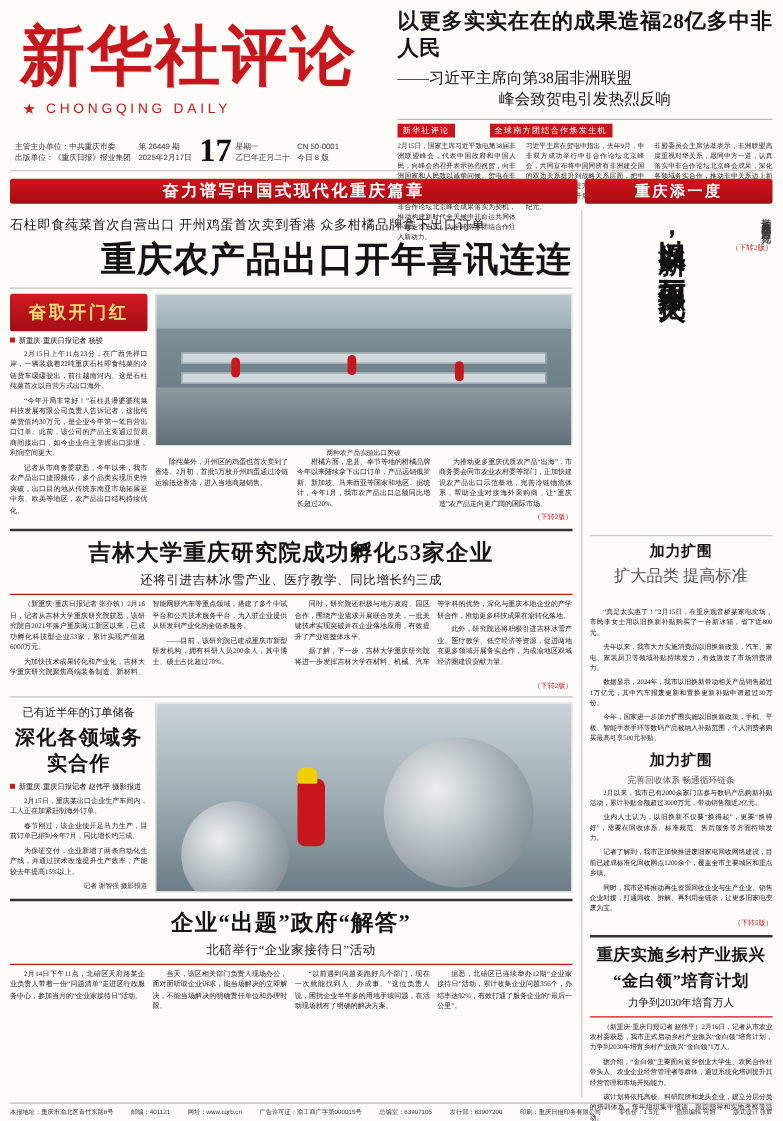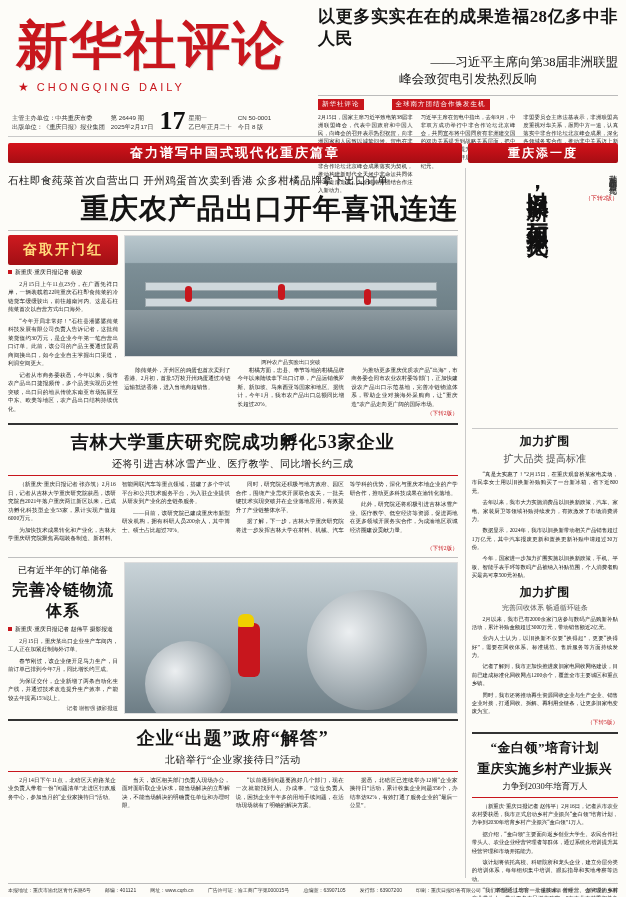--- a/index.html
+++ b/index.html
@@ -40,21 +40,21 @@
     font-family:"Liberation Serif",serif;
   }
   .logo-meta .numwrap{display:flex;align-items:flex-end;gap:3px;}
 
   .head-col{flex:1;padding-left:10px;}
   .head-main{
     font-size:17px;font-weight:bold;line-height:1.32;letter-spacing:.4px;
     text-align:justify;
   }
   .head-sub{
-    font-size:12.5px;line-height:1.4;margin-top:3px;text-align:right;font-family:Liberation Serif, serif;
+    font-size:12.5px;line-height:1.4;margin-top:3px;text-align:left;font-family:Liberation Serif, serif;
   }
   .head-sub2{font-size:12.5px;line-height:1.4;text-align:center;}
   .head-tags{display:flex;gap:28px;margin-top:6px;border-top:1px solid #bbb;padding-top:3px;}
   .tag{
     background:#c8161d;color:#fff;font-size:6.5px;padding:1px 4px;
     font-family:"Liberation Sans",sans-serif;letter-spacing:1px;
   }
   .head-cols{display:flex;gap:8px;margin-top:3px;}
   .head-cols .c{flex:1;font-size:5.4px;line-height:1.5;text-align:justify;color:#222;}
   .nextpage{color:#c8161d;font-size:6px;text-align:right;}
@@ -259,21 +259,21 @@
           <p class="t">此外，研究院还将积极引进吉林冰雪产业、医疗教学、低空经济等资源，促进两地在更多领域开展务实合作，为成渝地区双城经济圈建设贡献力量。</p>
         </div>
         <div class="tohome">（下转2版）</div>
       </div>
 
       <div class="hr"></div>
 
       <div class="sect">
         <div class="col-narrow">
           <div style="font-size:9px;text-align:center;margin:2px 0;">已有近半年的订单储备</div>
-          <div class="sub-h">完善冷链物流体系</div>
+          <div class="sub-h">深化各领域务实合作</div>
           <div class="byline">
             <span class="sq"></span>
             <span>新重庆·重庆日报记者 赵伟平 摄影报道</span>
           </div>
           <p class="t">2月15日，重庆某出口企业生产车间内，工人正在加紧赶制海外订单。</p>
           <p class="t">春节刚过，该企业便开足马力生产，目前订单已排到今年7月，同比增长约三成。</p>
           <p class="t">为保证交付，企业新增了两条自动化生产线，并通过技术改造提升生产效率，产能较去年提高15%以上。</p>
           <div class="cap" style="text-align:right">记者 谢智强 摄影报道</div>
         </div>
         <div class="col-rest">
@@ -301,37 +301,37 @@
       </div>
     </div>
 
     <div class="right">
       <div style="display:flex;justify-content:center;gap:2px;">
         <div class="vert">以旧换新，如何再添一把火</div>
         <div class="vert-small">带动相关产品销售已超一万亿元</div>
       </div>
       <div class="sep"></div>
       <div class="rhead">加力扩围</div>
-      <div style="font-size:10px;text-align:center;color:#555;margin-bottom:4px;">扩大品类 提高标准</div>
+      <div style="font-size:13px;text-align:center;color:#555;margin-bottom:16px;">扩大品类 提高标准</div>
       <p class="rt">“真是太实惠了！”2月15日，在重庆观音桥某家电卖场，市民李女士用以旧换新补贴购买了一台新冰箱，省下近800元。</p>
       <p class="rt">去年以来，我市大力实施消费品以旧换新政策，汽车、家电、家装厨卫等领域补贴持续发力，有效激发了市场消费潜力。</p>
       <p class="rt">数据显示，2024年，我市以旧换新带动相关产品销售超过1万亿元，其中汽车报废更新和置换更新补贴申请超过30万份。</p>
       <p class="rt">今年，国家进一步加力扩围实施以旧换新政策，手机、平板、智能手表手环等数码产品被纳入补贴范围，个人消费者购买最高可享500元补贴。</p>
       <div class="rhead">加力扩围</div>
       <div style="font-size:7px;text-align:center;color:#555;margin-bottom:2px;">完善回收体系 畅通循环链条</div>
       <p class="rt">2月以来，我市已有2000余家门店参与数码产品购新补贴活动，累计补贴金额超过3000万元，带动销售额近2亿元。</p>
       <p class="rt">业内人士认为，以旧换新不仅要“换得起”，更要“换得好”，需要在回收体系、标准规范、售后服务等方面持续发力。</p>
       <p class="rt">记者了解到，我市正加快推进废旧家电回收网络建设，目前已建成标准化回收网点1200余个，覆盖全市主要城区和重点乡镇。</p>
       <p class="rt">同时，我市还将推动再生资源回收企业与生产企业、销售企业对接，打通回收、拆解、再利用全链条，让更多旧家电变废为宝。</p>
       <div class="tohome">（下转5版）</div>
 
       <div class="hr-thick"></div>
 
+      <div class="rhead2">重庆实施乡村产业振兴</div>
       <div class="rhead2">“金白领”培育计划</div>
-      <div class="rhead2">重庆实施乡村产业振兴</div>
       <div class="rsmall">力争到2030年培育万人</div>
       <div class="redline"></div>
       <p class="rt">（新重庆·重庆日报记者 赵伟平）2月16日，记者从市农业农村委获悉，我市正式启动乡村产业振兴“金白领”培育计划，力争到2030年培育乡村产业振兴“金白领”1万人。</p>
       <p class="rt">据介绍，“金白领”主要面向返乡创业大学生、农民合作社带头人、农业企业经营管理者等群体，通过系统化培训提升其经营管理和市场开拓能力。</p>
       <p class="rt">该计划将依托高校、科研院所和龙头企业，建立分层分类的培训体系，每年组织集中培训、跟踪指导和实地考察等活动。</p>
       <p class="rt">“我们希望通过培育一批懂技术、善经营、会管理的乡村产业带头人，带动更多农民增收致富。”市农业农村委相关负责人表示。</p>
 
     </div>
   </div>
 

